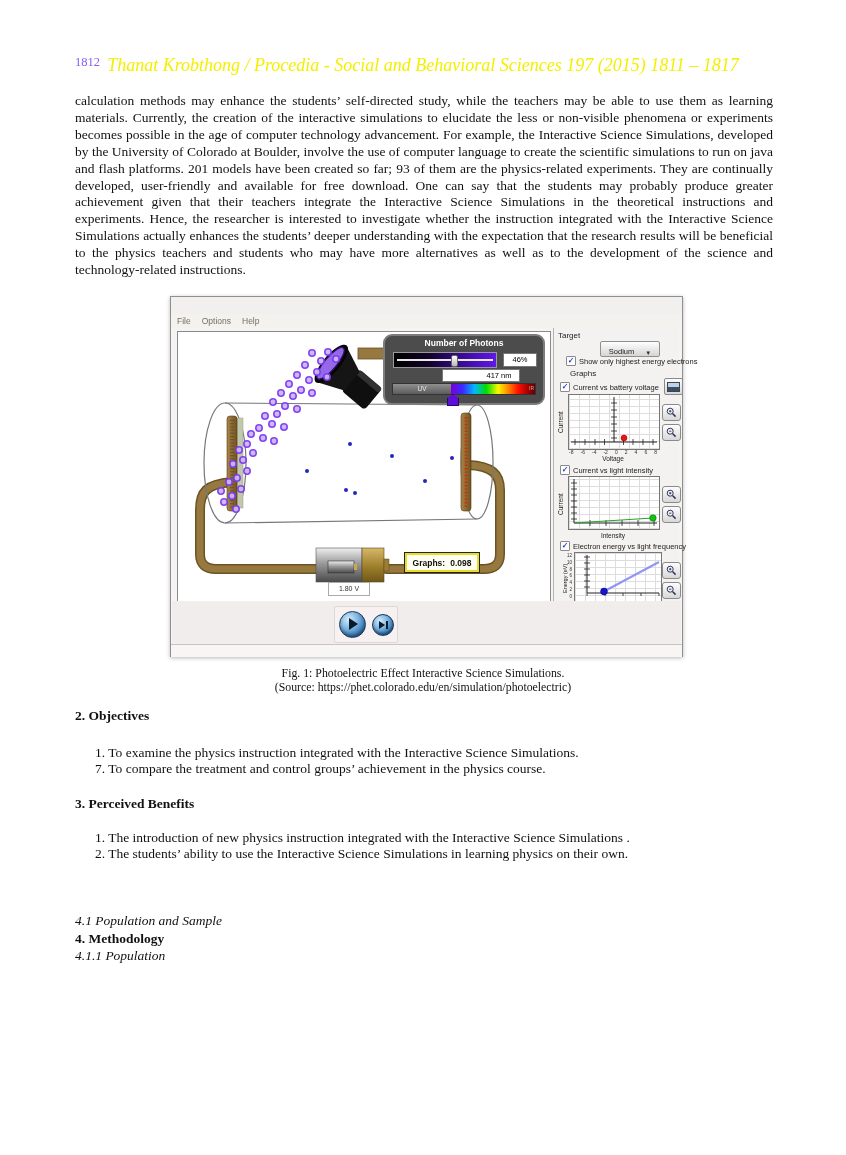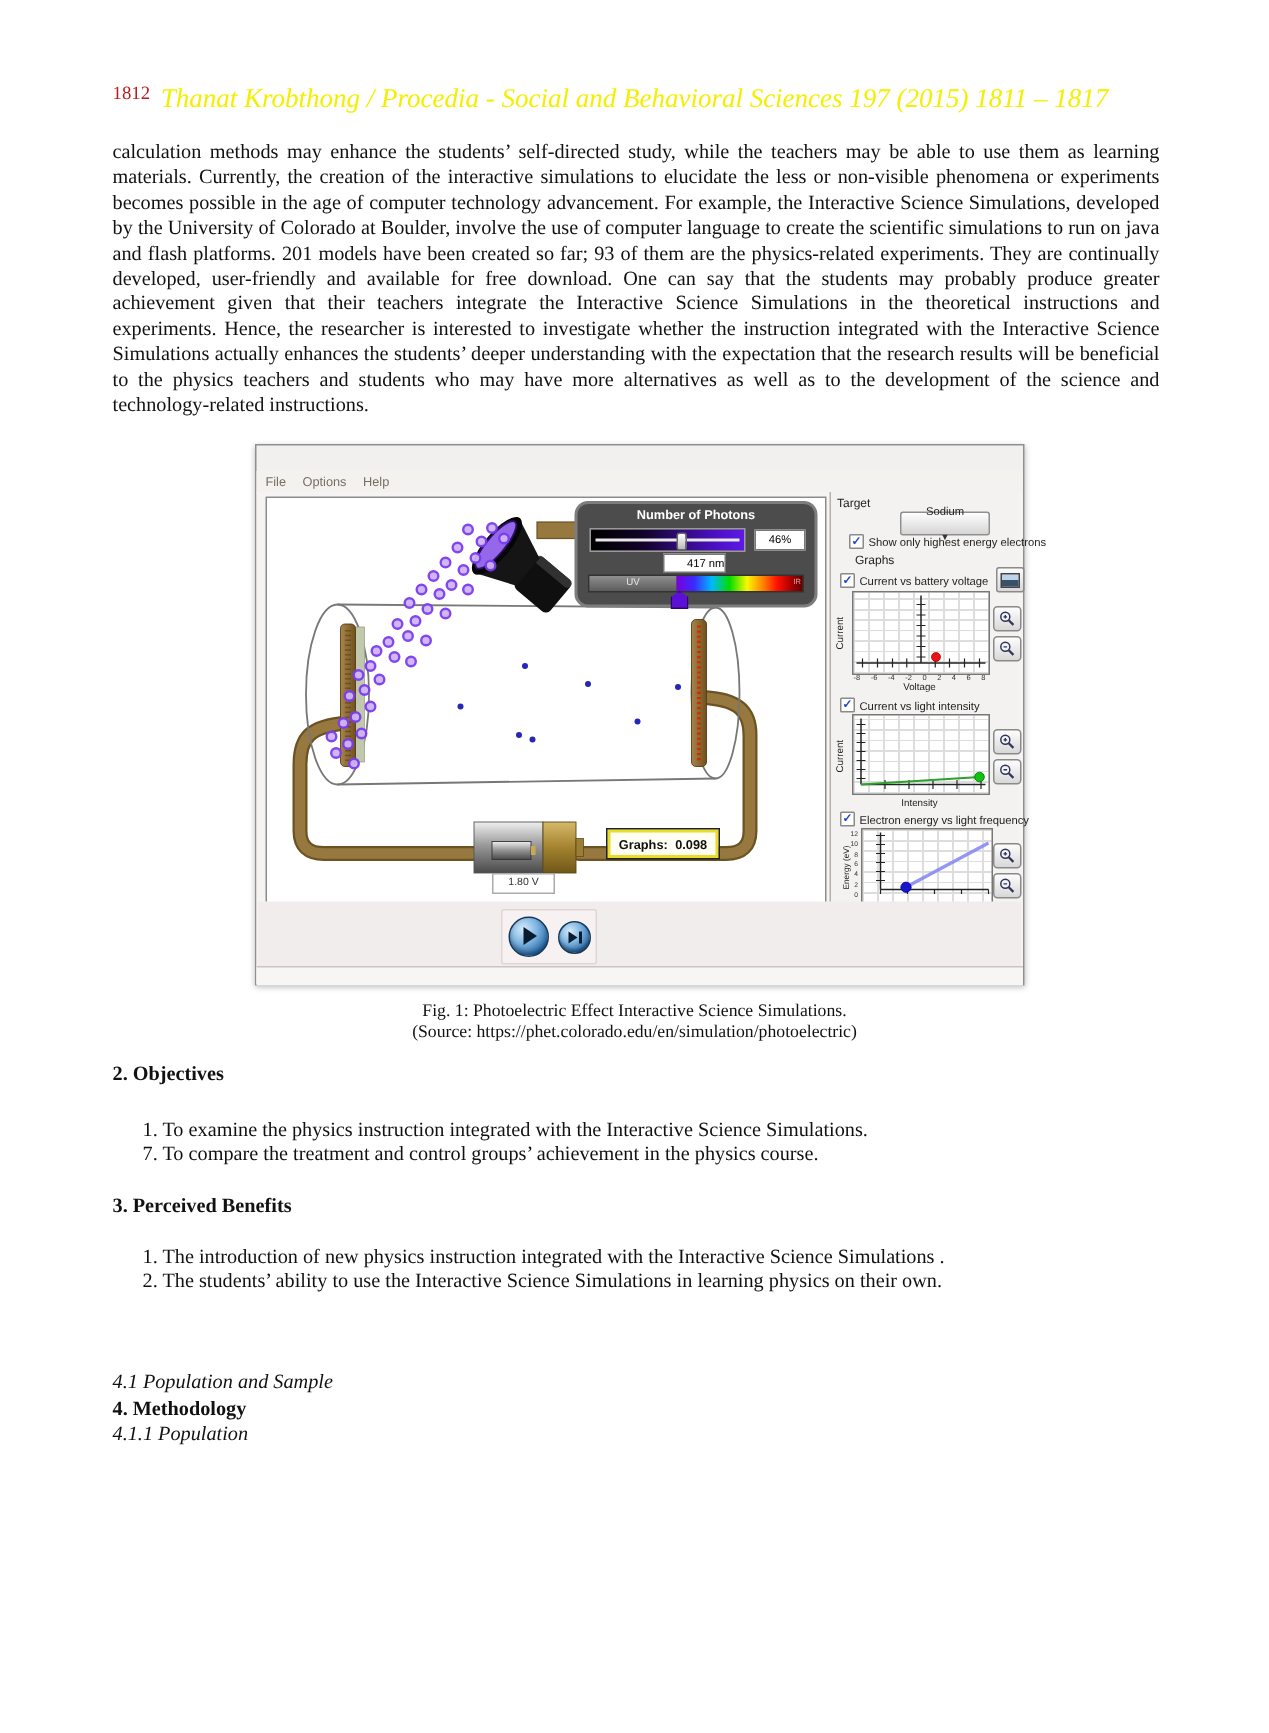--- a/index.html
+++ b/index.html
@@ -1,19 +1,19 @@
 <!DOCTYPE html>
 <html><head>
 <meta charset="utf-8">
 <style>
   html,body{margin:0;padding:0;background:#ffffff;}
   .page{position:relative;width:846px;height:1155px;background:#fff;overflow:hidden;
         font-family:"Liberation Serif",serif;color:#111;}
   
-  .hdr-num{position:absolute;left:75px;top:55px;font-size:12.5px;color:#b91c1c;}
+  .hdr-num{position:absolute;left:75px;top:55px;font-size:12.5px;color:#8b5cf6;}
   .hdr-title{position:absolute;left:0;right:0;top:55px;text-align:center;font-style:italic;
              font-size:18px;color:#f4ef00;}
   
   .body-par{position:absolute;left:75px;top:93px;width:698px;font-size:13.5px;line-height:16.9px;
             text-align:justify;}
   
   .sim{position:absolute;left:170px;top:296px;width:511px;height:359px;background:#f2f0ee;
        border:1px solid #8f8f8f;box-shadow:0 1px 4px rgba(0,0,0,.28);
        font-family:"Liberation Sans",sans-serif;color:#222;}
   .titlebar{position:absolute;left:0;top:0;right:0;height:17px;display:flex;align-items:center;
@@ -43,37 +43,37 @@
                 border:2px solid #7d7d7d;border-radius:9px;z-index:5;color:#fff;}
   .pp-title{text-align:center;font-size:8.5px;font-weight:bold;margin-top:2px;}
   .pp-slider{position:absolute;left:8px;top:16px;width:102px;height:14px;border:1px solid #999;
              background:linear-gradient(90deg,#000 0%,#12032a 35%,#4a0fc0 80%,#5f18e8 100%);}
   .pp-track{position:absolute;left:3px;right:3px;top:6px;height:1.5px;background:#e8e8e8;}
   .pp-thumb{position:absolute;left:57px;top:1.5px;width:5px;height:10px;
             background:linear-gradient(#fff,#b9b9b9);border:1px solid #666;border-radius:2px;}
   .pp-percent{position:absolute;left:118px;top:17px;width:32px;height:12px;background:#fff;
               border:1px solid #777;color:#000;font-size:7.5px;text-align:center;line-height:12px;}
   .pp-wave{position:absolute;left:57px;top:33px;width:40px;height:11px;background:#fff;
-           border:1px solid #777;color:#000;font-size:7.5px;text-align:right;line-height:11px;}
+           border:1px solid #777;color:#000;font-size:7.5px;text-align:center;line-height:11px;padding-left:36px;}
   .pp-spectrum{position:absolute;left:7px;top:47px;width:144px;height:12px;display:flex;
                border:1px solid #333;box-sizing:border-box;}
   .pp-uv{width:58px;background:linear-gradient(#8f8f8f,#5c5c5c);color:#e8e8e8;font-size:6.5px;
          text-align:center;line-height:10px;}
   .pp-spec{flex:1;position:relative;background:linear-gradient(90deg,#7a00d8 0%,#3a2aff 14%,
            #00b8ff 28%,#00dc00 42%,#f8f800 56%,#ff8800 68%,#ff1000 80%,#a00000 92%,#600000 100%);}
   .pp-ir{position:absolute;right:1px;top:1px;font-size:5px;color:#d8aaaa;}
   .pp-spec-thumb{position:absolute;left:62px;top:58px;width:10px;height:10px;background:#5c10d6;
                  border:1px solid #2e0668;clip-path:polygon(50% 0,100% 35%,100% 100%,0 100%,0 35%);z-index:6;}
   
   .right-panel{position:absolute;left:382px;top:0;width:126px;height:316px;background:#f4f2f0;
                border-left:1px solid #b5b1ac;font-size:7.5px;color:#222;box-sizing:border-box;}
   .rp-label{position:absolute;font-size:8px;color:#222;}
   .rp-dropdown{position:absolute;left:46px;top:13px;width:58px;height:14px;border:1px solid #8f8f8f;
                border-radius:2px;background:linear-gradient(#fefefe,#d5d5d5);display:flex;
-               align-items:center;justify-content:center;gap:11px;flex-direction:column;}
+               align-items:flex-end;justify-content:center;gap:11px;}
   .rp-arrow{font-size:6px;color:#333;}
   .checkrow{position:absolute;display:flex;align-items:center;gap:3px;white-space:nowrap;}
   .cb{width:8px;height:8px;background:#fff;border:1px solid #8a8a8a;border-radius:1px;font-size:8px;
       line-height:7px;color:#2244cc;text-align:center;font-weight:bold;flex:0 0 auto;}
   .camera-btn{position:absolute;left:110px;top:50px;width:17px;height:15px;border:1px solid #8a8a8a;
               border-radius:2px;background:linear-gradient(#fcfcfc,#d9d9d9);display:flex;
               align-items:center;justify-content:center;}
   .camera-pic{width:11px;height:8px;border:1px solid #444;
               background:linear-gradient(#bcd3e8 0 45%,#39506b 45%);}
   .graph{position:absolute;background:#fff;border:1px solid #777;

